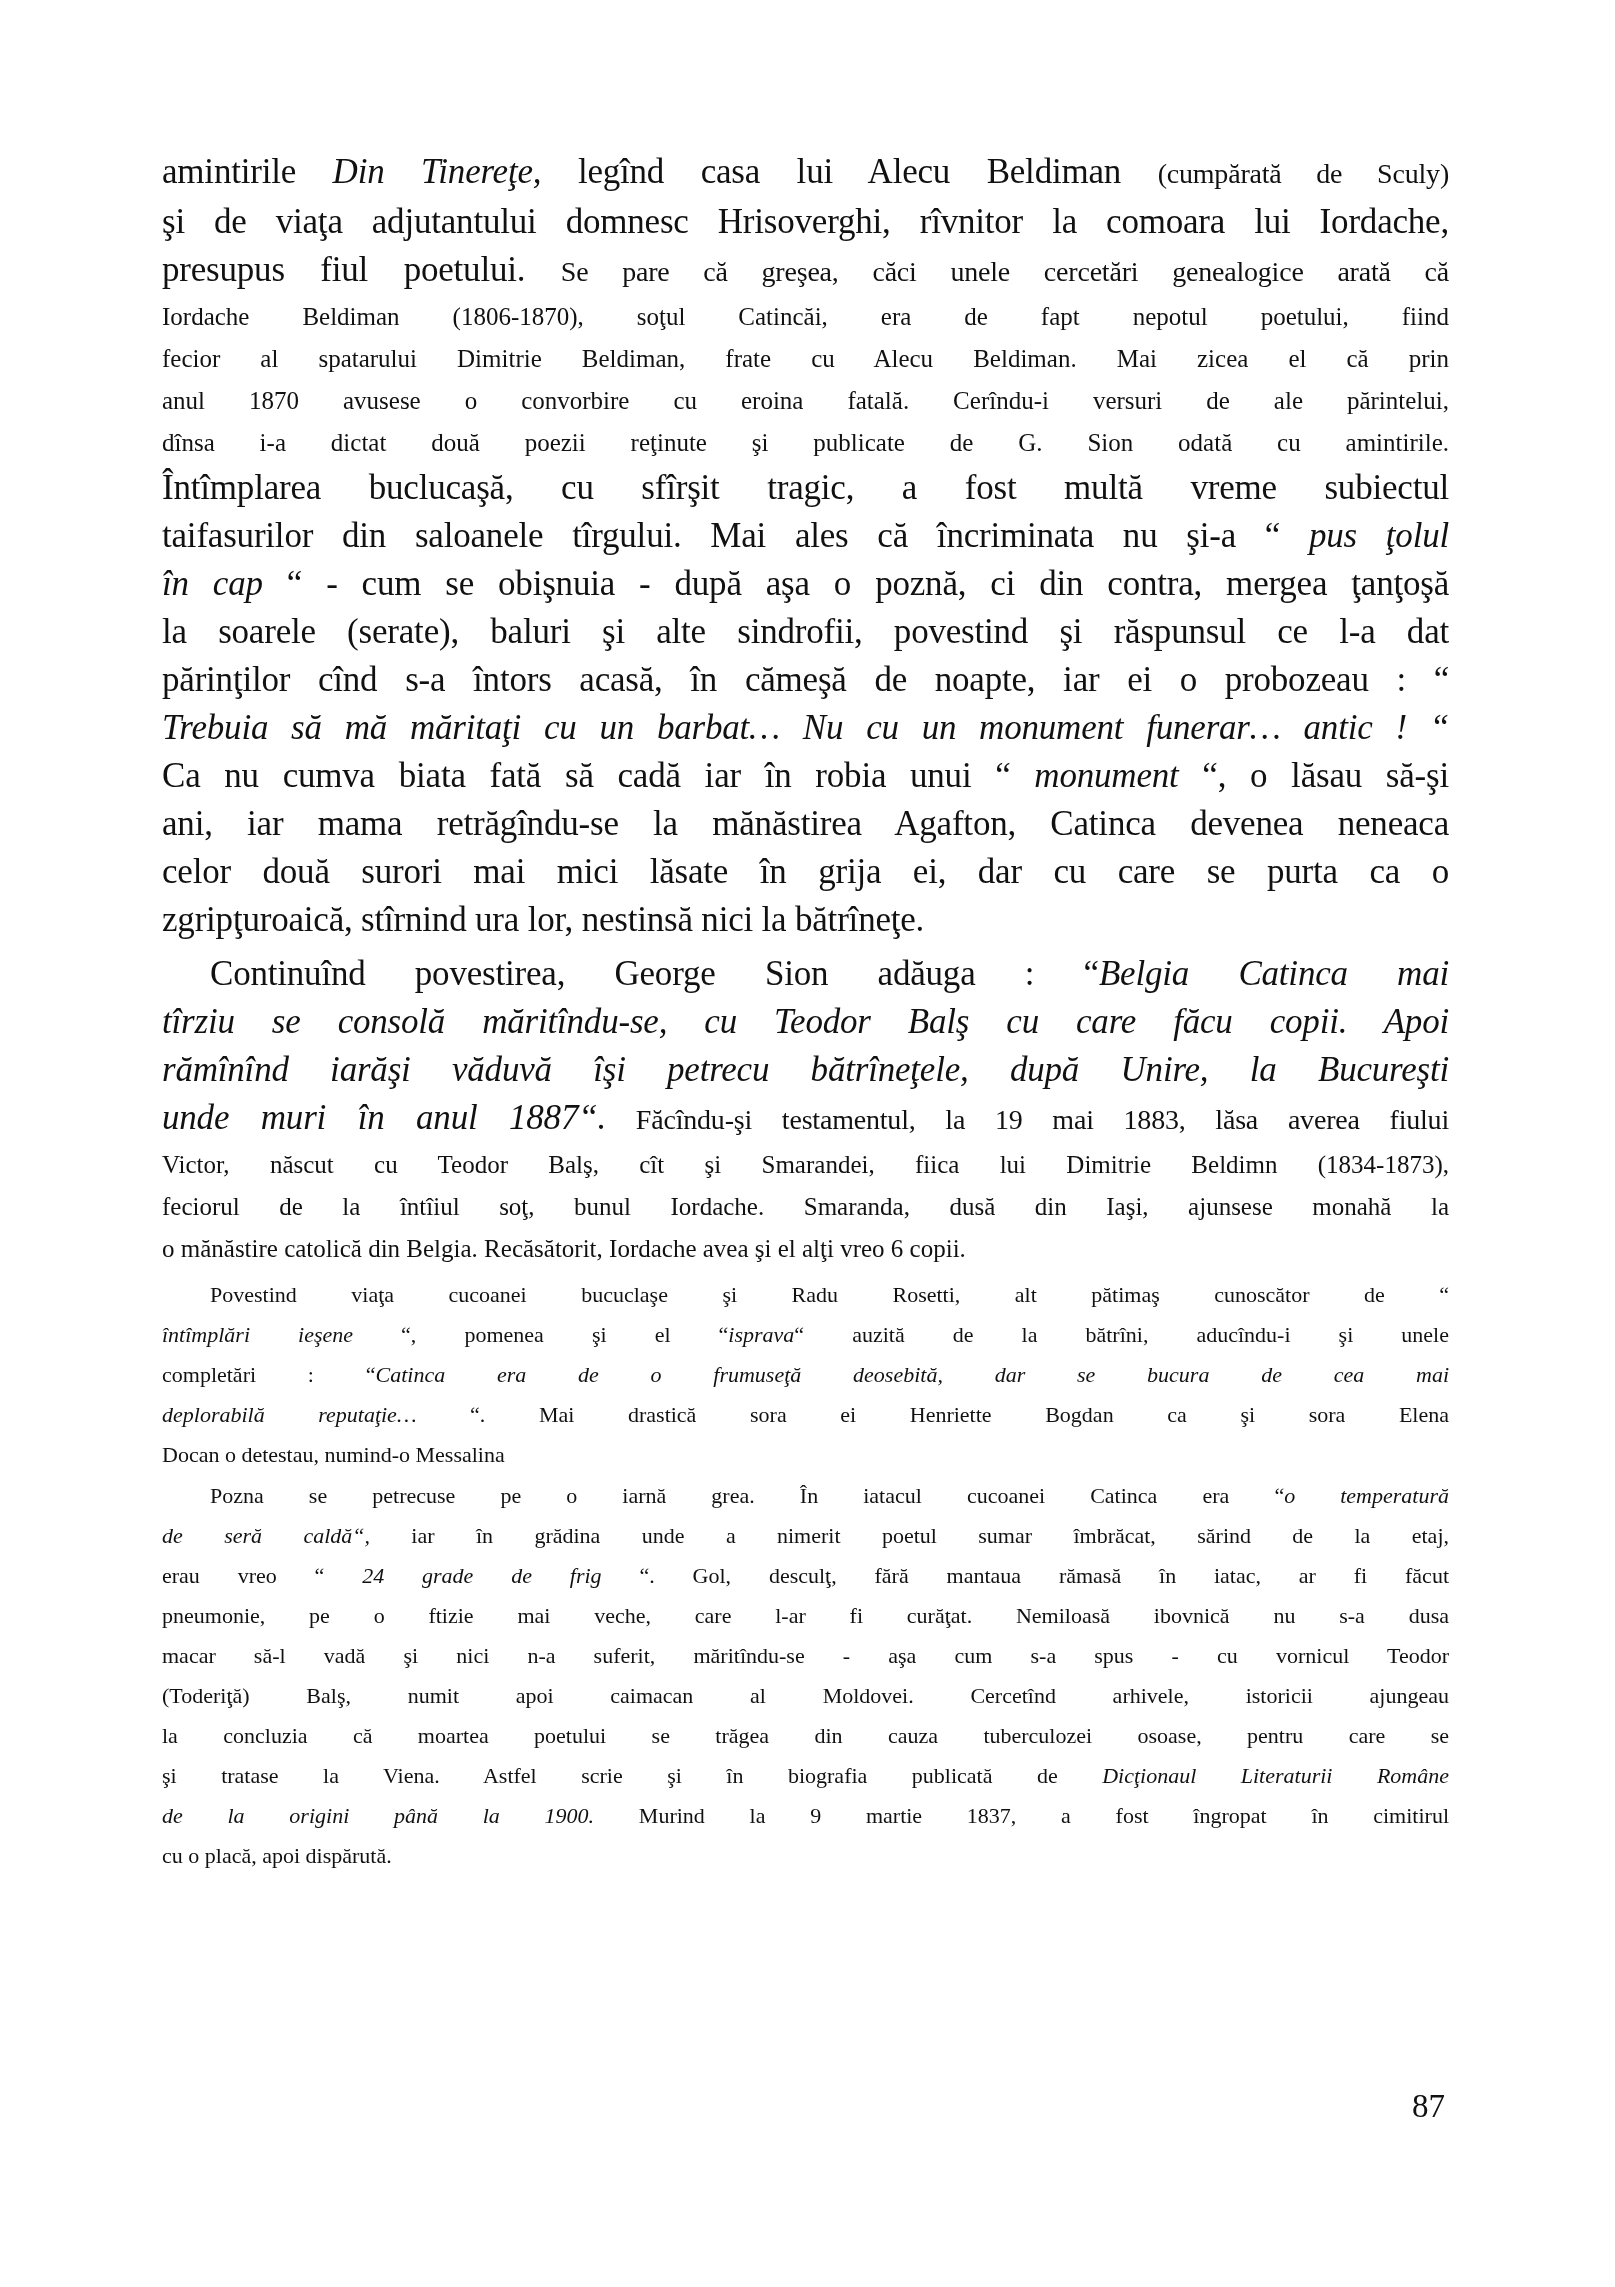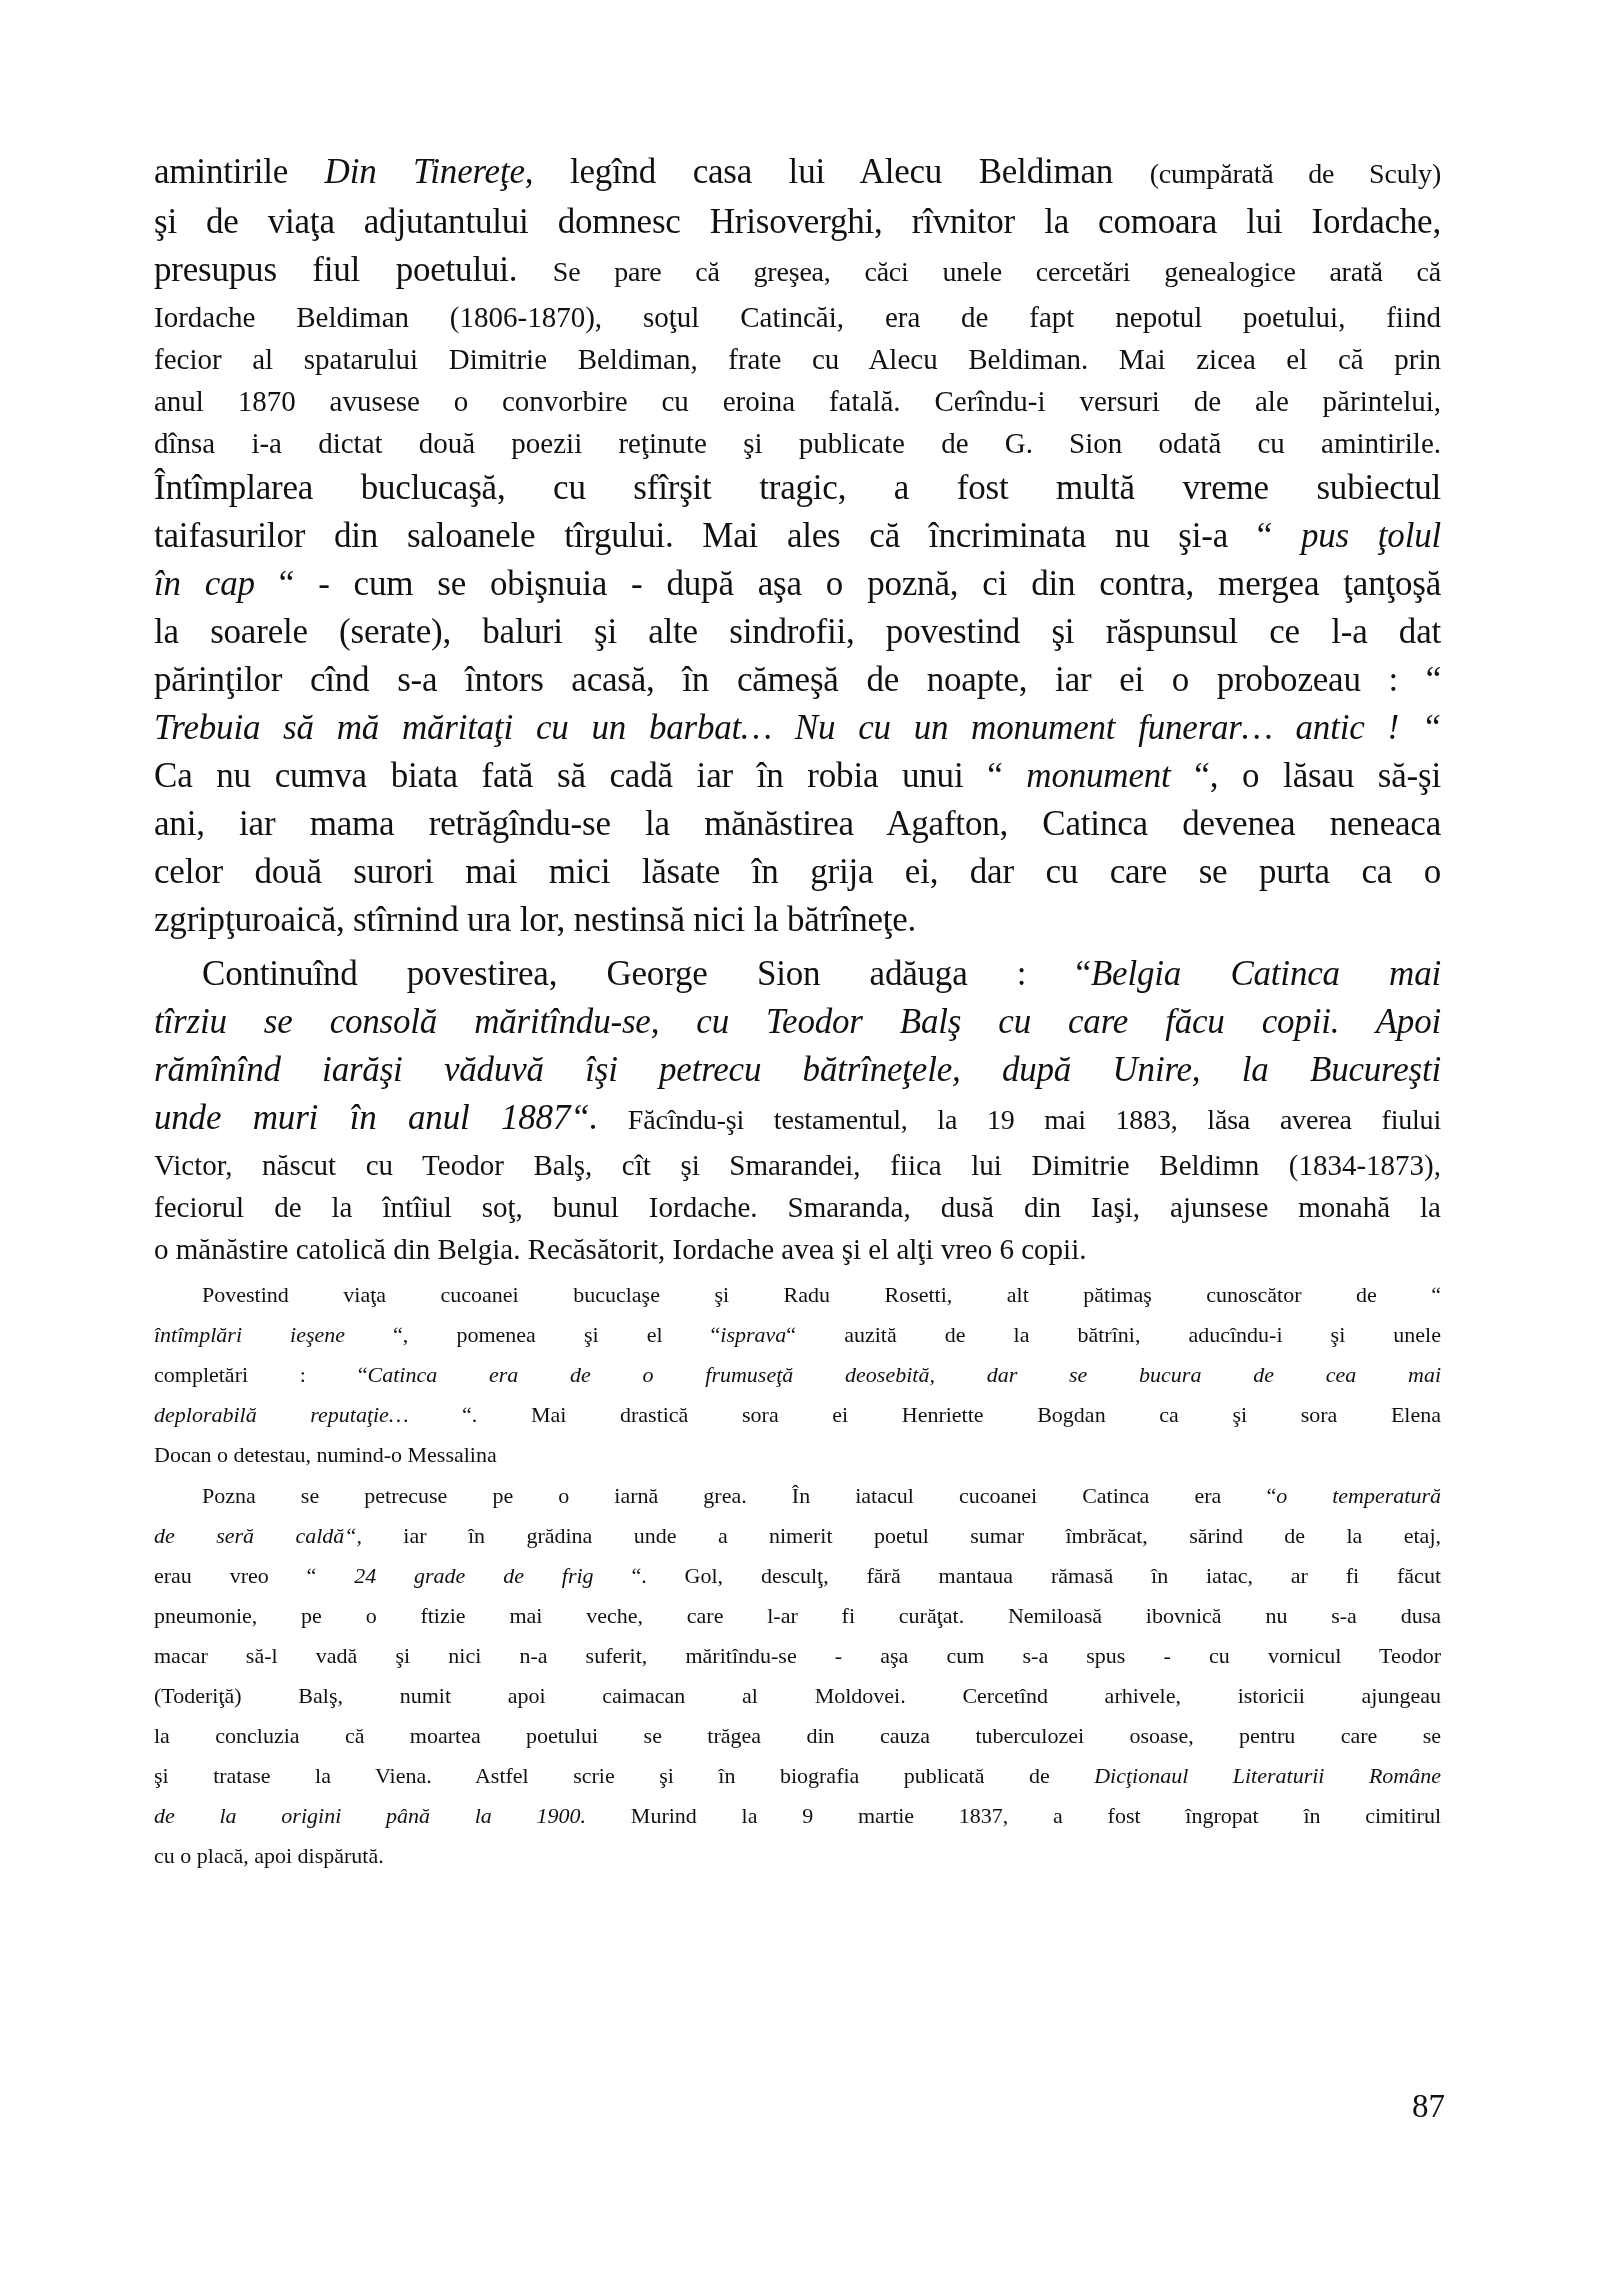--- a/index.html
+++ b/index.html
@@ -1,21 +1,21 @@
 <!DOCTYPE html>
 <html style="font-size:14.8px"><head>
 <meta charset="utf-8">
 <style>
   html, body { margin: 0; padding: 0; background: #ffffff; }
   body { width: 1615px; height: 2288px; position: relative; overflow: hidden;
          font-family: "Liberation Serif", "DejaVu Serif", serif; color: #111; }
-  .page { position: absolute; left: 154px; top: 148px; width: 1287px; }
+  .page { position: absolute; left: 162px; top: 148px; width: 1287px; }
   .line { display: block; white-space: nowrap; text-align: justify; text-align-last: justify; }
   .big { font-size: 35px; line-height: 48px; letter-spacing: -0.2px; }
-  .med { font-size: 29px; line-height: 42px; font-family: Liberation Serif, serif; }
+  .med { font-size: 25px; line-height: 42px; font-family: Liberation Serif, serif; }
   .sm  { font-size: 22px; line-height: 40px; }
   .last { text-align-last: left; }
   .indent { padding-left: 48px; }
   i { font-style: italic; }
   .mix-small { font-size: 28px; }
   .pnum { position: absolute; left: 1412px; top: 2088px; font-size: 33px; }
 </style>
 </head>
 <body>
 

